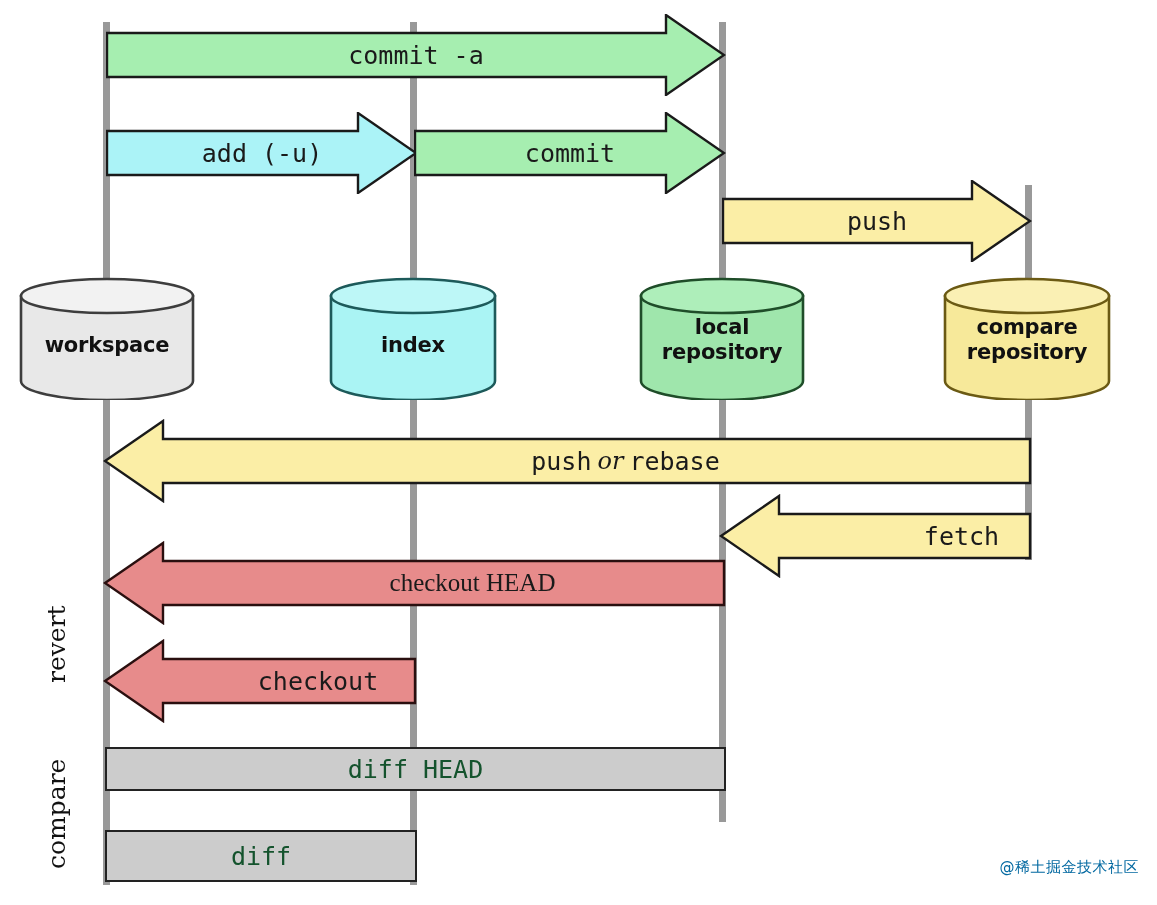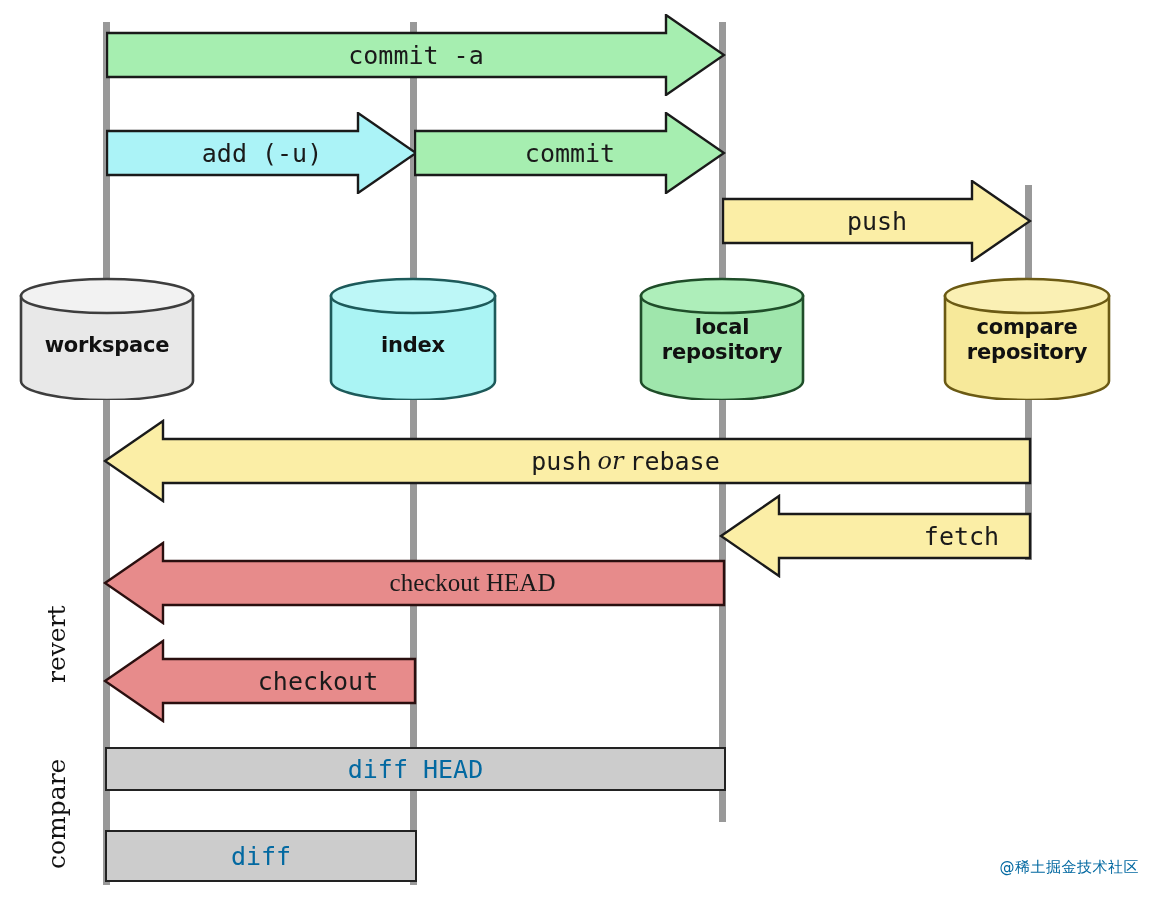--- a/index.html
+++ b/index.html
@@ -80,21 +80,21 @@
     position: absolute;
     background: #cccccc;
     border: 2px solid #222222;
     box-sizing: border-box;
     z-index: 3;
     display: flex;
     align-items: center;
     justify-content: center;
     font-family: "DejaVu Sans Mono", monospace;
     font-size: 25px;
-    color: #0369a1;
+    color: #14532d;
     white-space: pre;
   }
 
   
   .side-label {
     position: absolute;
     font-family: "DejaVu Serif", serif;
     font-size: 25px;
     color: #111111;
     transform: rotate(-90deg);

